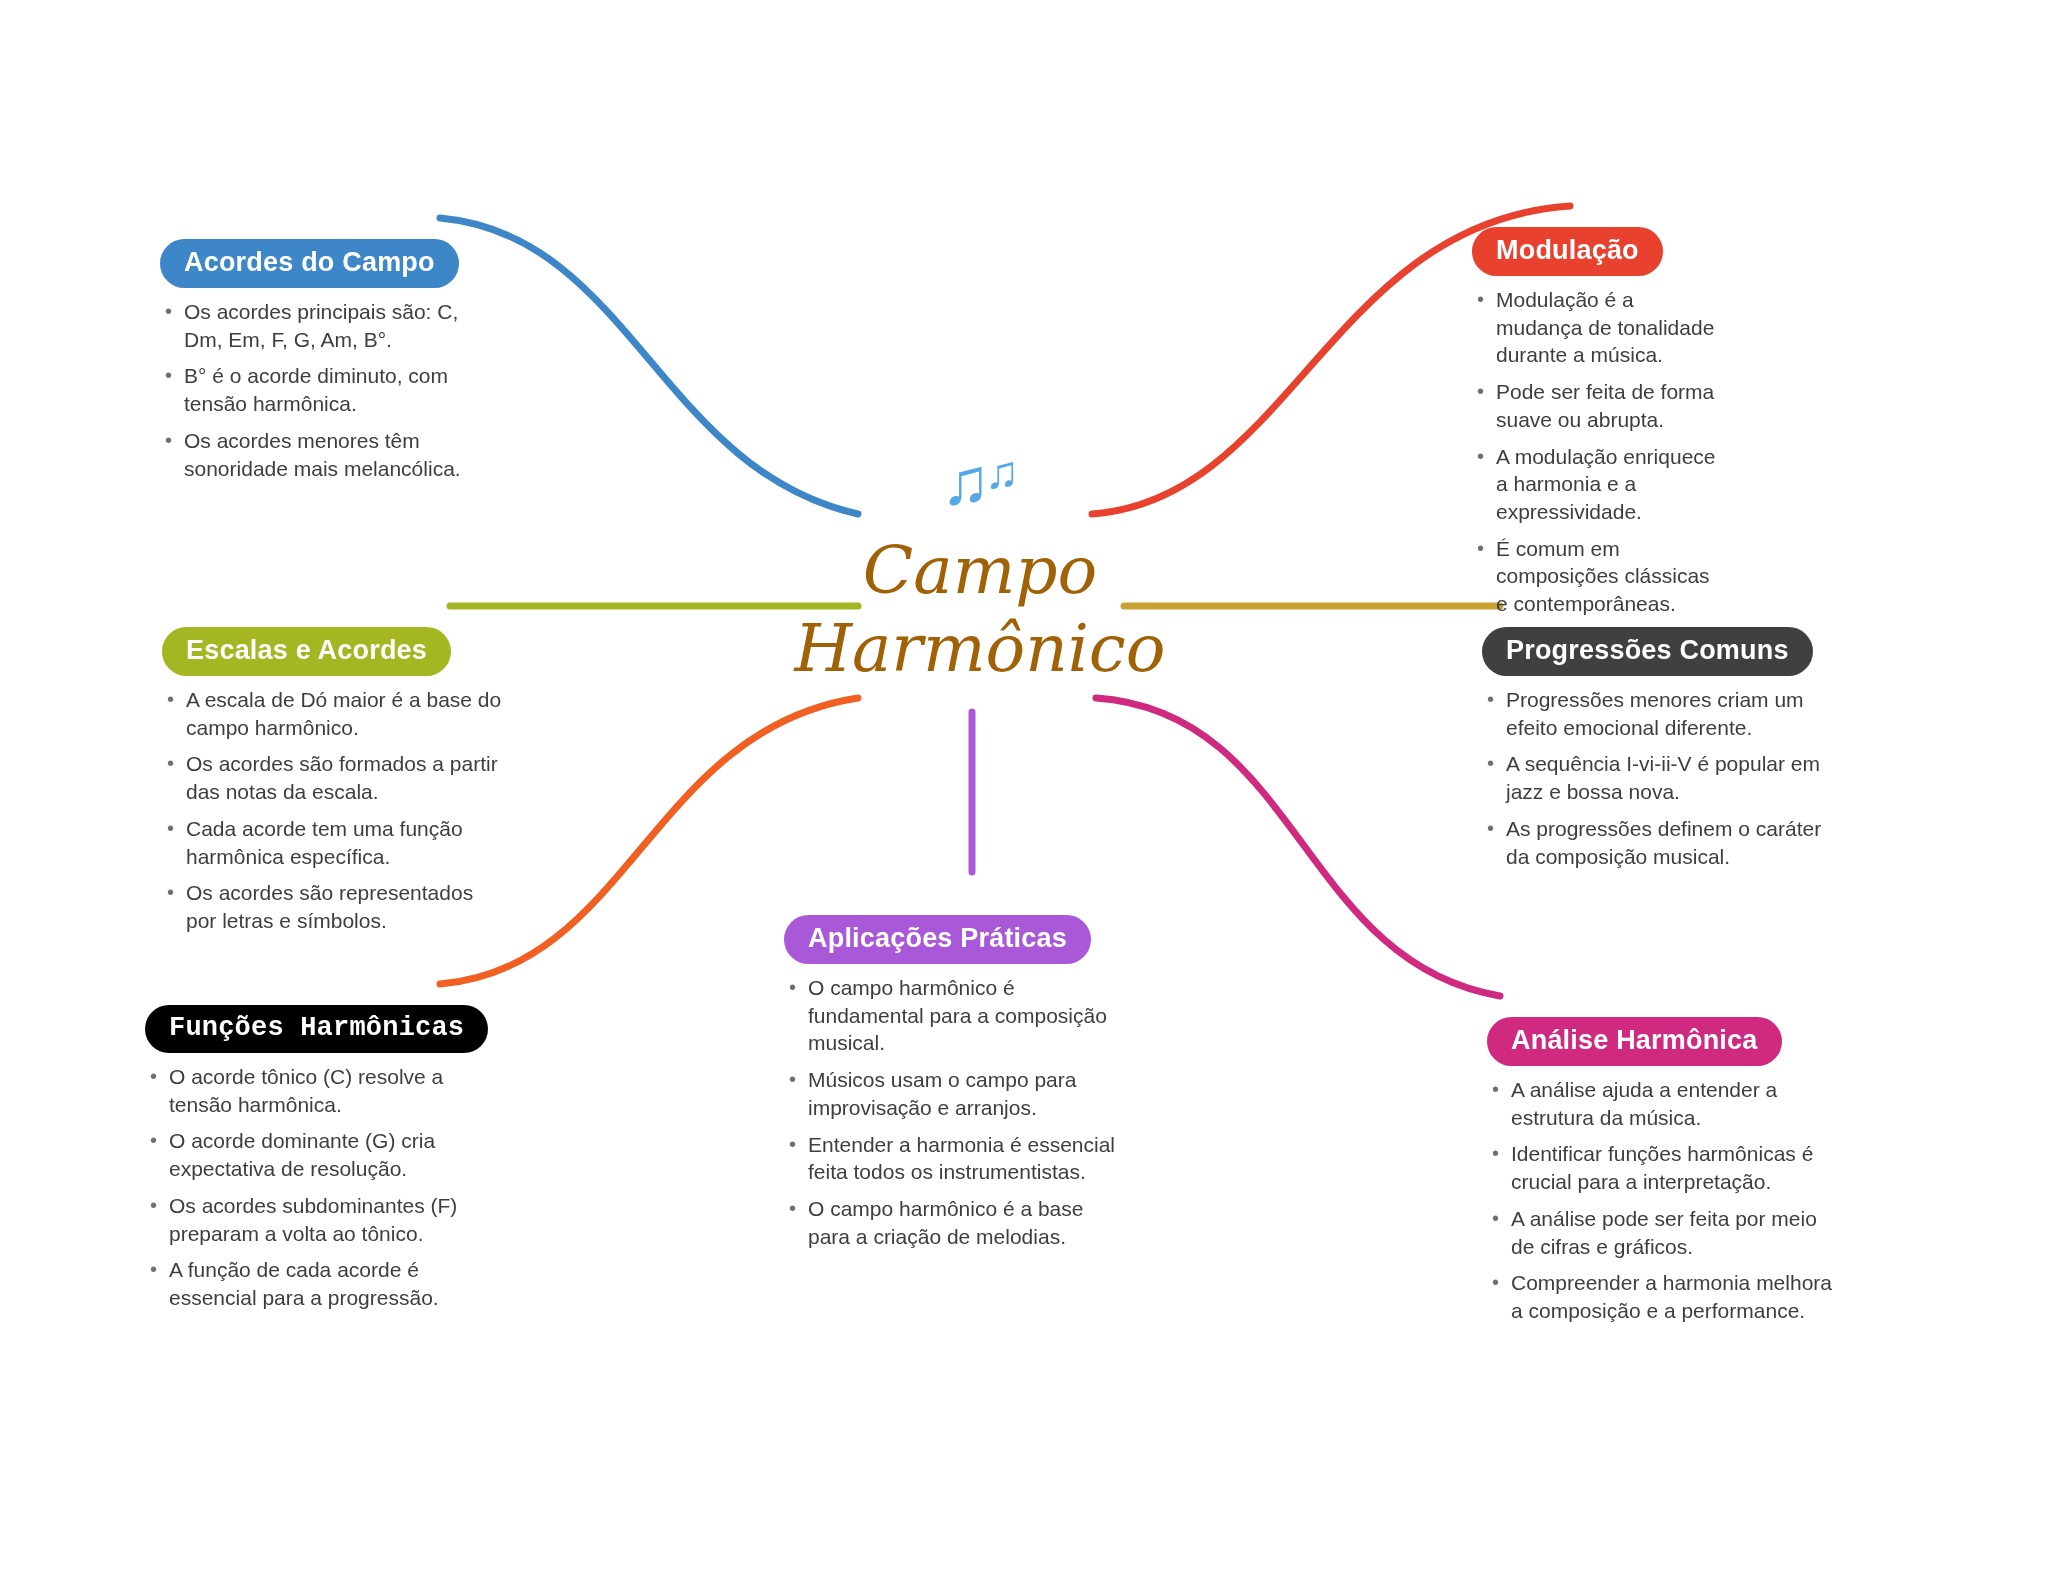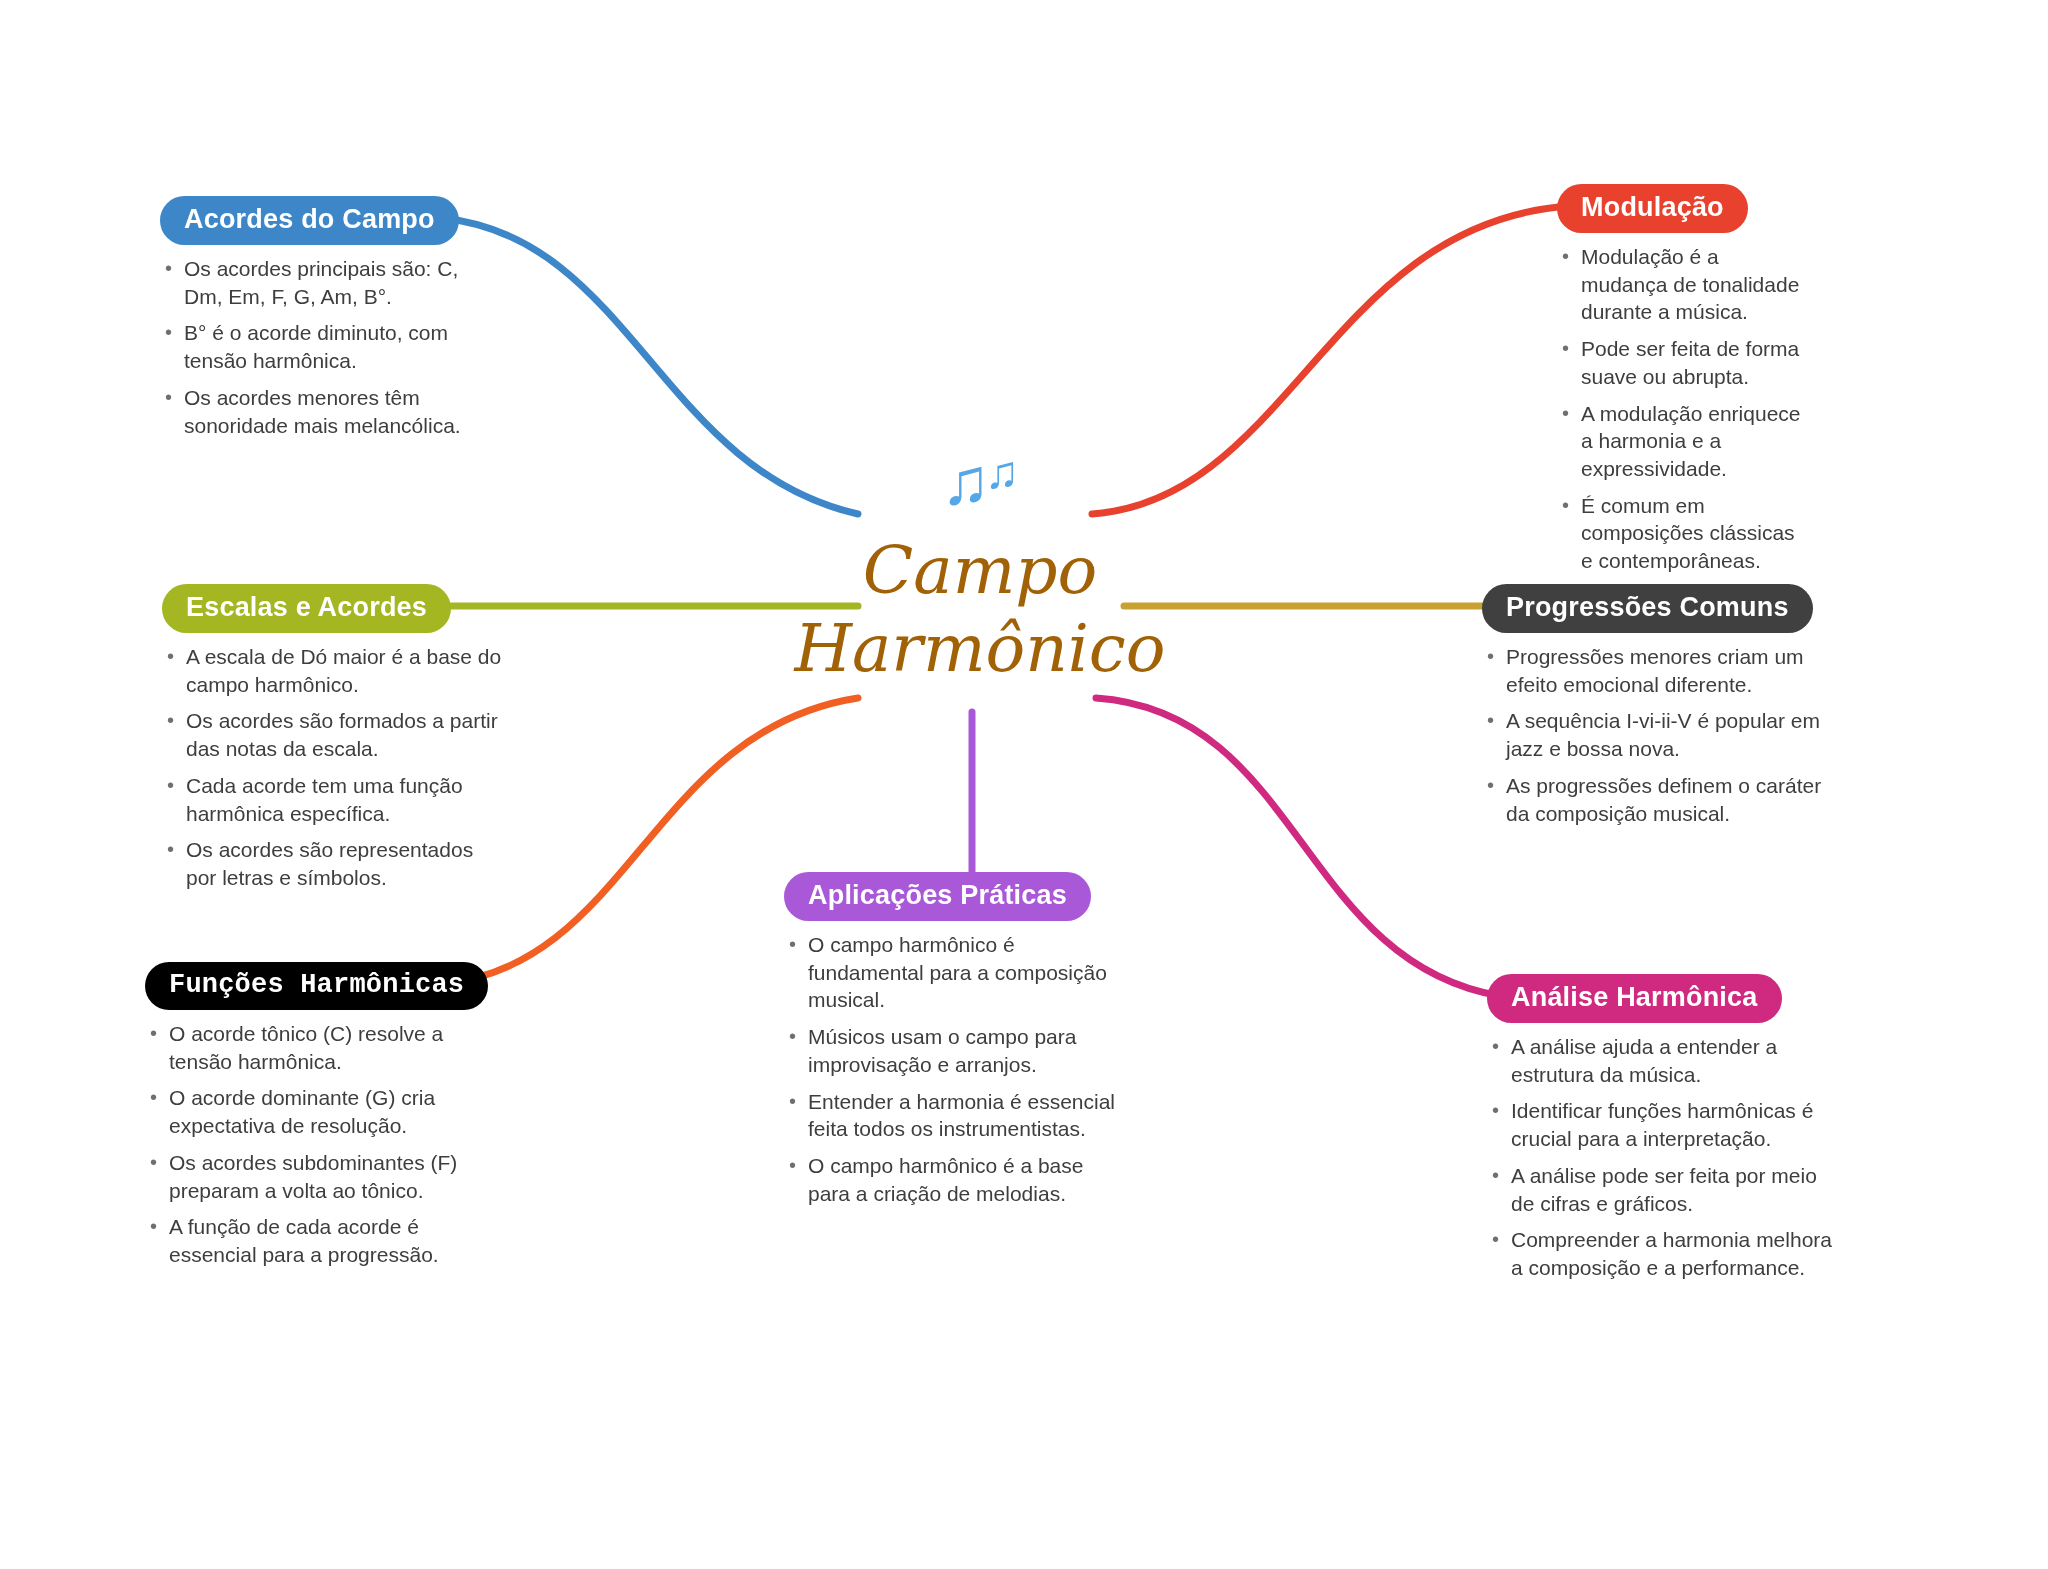--- a/index.html
+++ b/index.html
@@ -22,20 +22,21 @@
   .line-magenta { stroke:#cf2a80; }
   .line-purple  { stroke:#a959d8; }
 
   .branch { position:absolute; z-index:2; }
   .pill {
     display:inline-block;
     color:#fff; font-weight:bold; font-size:27px;
     padding:8px 24px 10px 24px;
     border-radius:28px; letter-spacing:.2px;
     white-space:nowrap;
+    margin-top:43px;
   }
   .pill-blue    { background:#3d87c9; }
   .pill-olive   { background:#a4b622;text-align:right; }
   .pill-orange  { background:#000000;font-family:Liberation Mono, monospace; }
   .pill-red     { background:#e8422e; }
   .pill-gold    { background:#404040; }
   .pill-magenta { background:#cf2a80; }
   .pill-purple  { background:#a959d8; }
 
   .list { list-style:none; margin-top:10px; }
@@ -101,21 +102,21 @@
   <section class="branch" style="left:145px; top:962px; width:345px;">
     <div class="pill pill-orange">Funções Harmônicas</div>
     <ul class="list">
       <li>O acorde tônico (C) resolve a tensão harmônica.</li>
       <li>O acorde dominante (G) cria expectativa de resolução.</li>
       <li>Os acordes subdominantes (F) preparam a volta ao tônico.</li>
       <li>A função de cada acorde é essencial para a progressão.</li>
     </ul>
   </section>
 
-  <section class="branch" style="left:1557px; top:184px; width:250px;">
+  <section class="branch" style="left:1472px; top:184px; width:250px;">
     <div class="pill pill-red">Modulação</div>
     <ul class="list">
       <li>Modulação é a mudança de tonalidade durante a música.</li>
       <li>Pode ser feita de forma suave ou abrupta.</li>
       <li>A modulação enriquece a harmonia e a expressividade.</li>
       <li>É comum em composições clássicas e contemporâneas.</li>
     </ul>
   </section>
 
   <section class="branch" style="left:1482px; top:584px; width:350px;">

